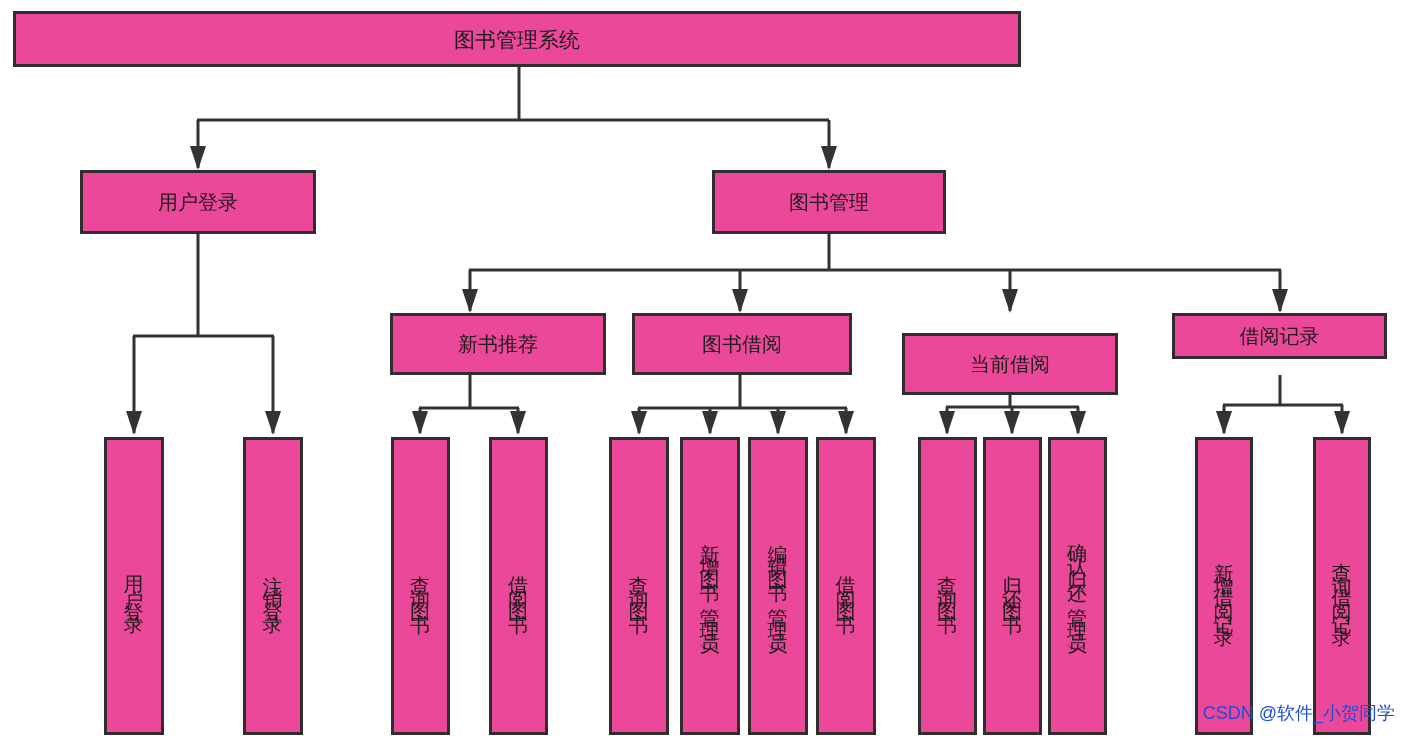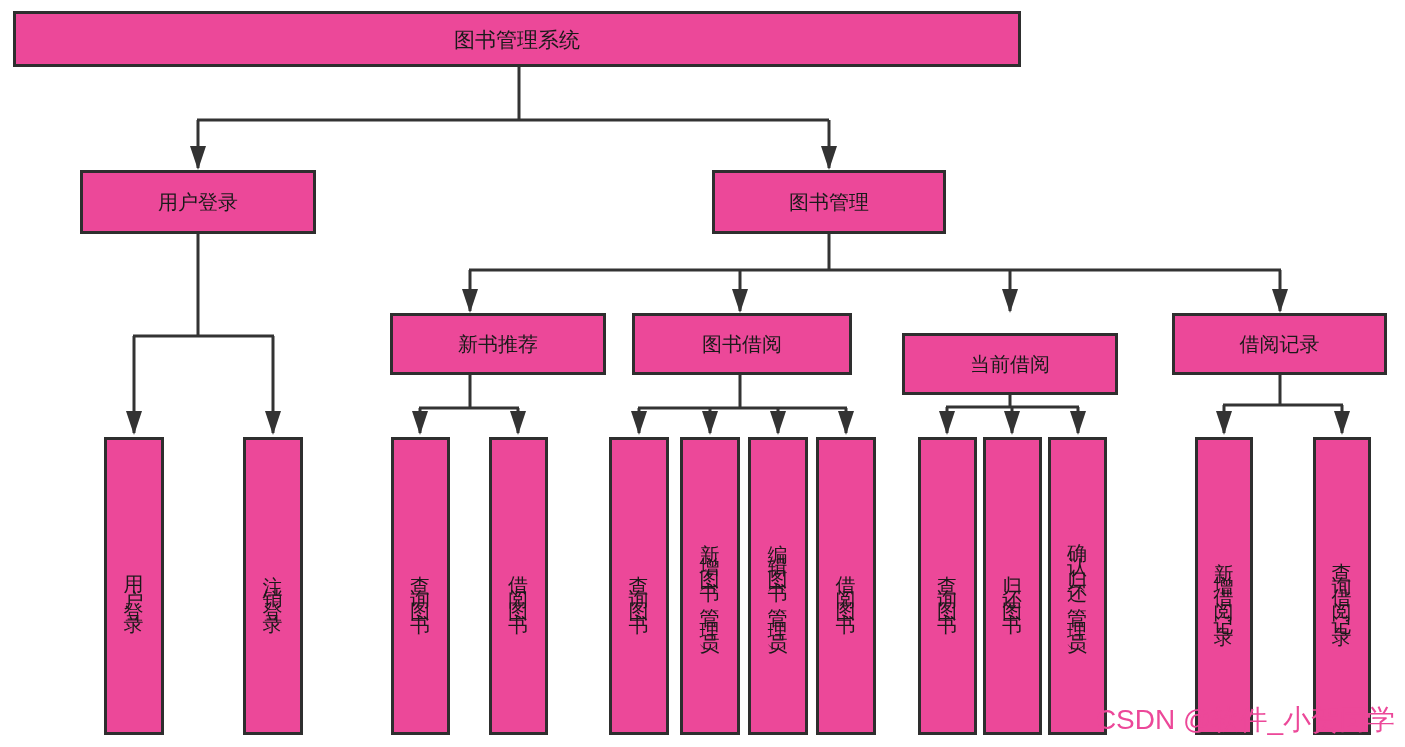--- a/index.html
+++ b/index.html
@@ -36,22 +36,22 @@
     text-orientation: mixed;
     letter-spacing: 13px;
     font-size: 20px;
     color: #1a1a1a;
     white-space: nowrap;
   }
   .watermark {
     position: absolute;
     top: 701px;
     right: 10px;
-    font-size: 28px;
-    color: #ec4899;
+    font-size: 18px;
+    color: #1d4ed8;
     z-index: 5;
     white-space: nowrap;
   }
 </style>
 </head>
 <body>
 
 <div class="canvas">
 
   <svg class="wires" viewBox="0 0 1405 747" xmlns="http://www.w3.org/2000/svg">
@@ -117,21 +117,21 @@
 
   <div class="node" style="left:362px; top:313px; width:216px; height:62px;margin-left:28px;">
     <span>新书推荐</span>
   </div>
   <div class="node" style="left:632px; top:313px; width:220px; height:62px;">
     <span>图书借阅</span>
   </div>
   <div class="node" style="left:902px; top:313px; width:216px; height:62px;margin-top:20px;">
     <span>当前借阅</span>
   </div>
-  <div class="node" style="left:1172px; top:313px; width:215px; height:62px;">
+  <div class="node" style="left:1172px; top:313px; width:215px; height:46px;">
     <span>借阅记录</span>
   </div>
 
   <div class="node" style="left:104px; top:437px; width:60px; height:298px;">
     <span class="leaf-text">用户登录</span>
   </div>
   <div class="node" style="left:243px; top:437px; width:60px; height:298px;">
     <span class="leaf-text">注销登录</span>
   </div>
 

